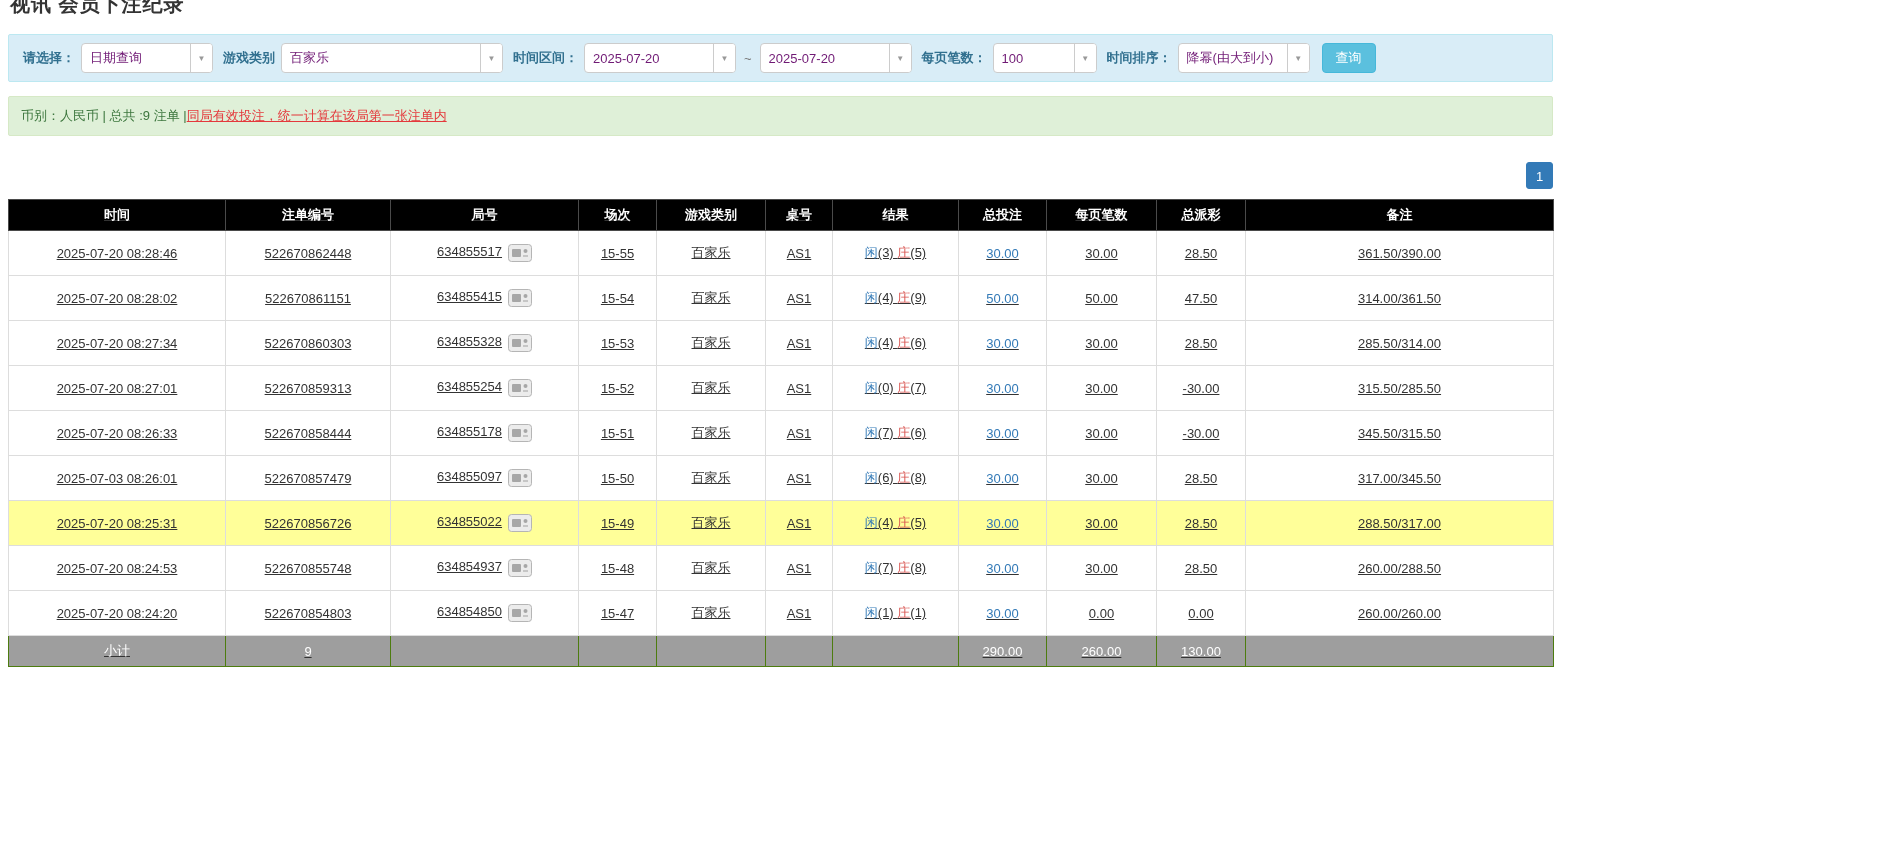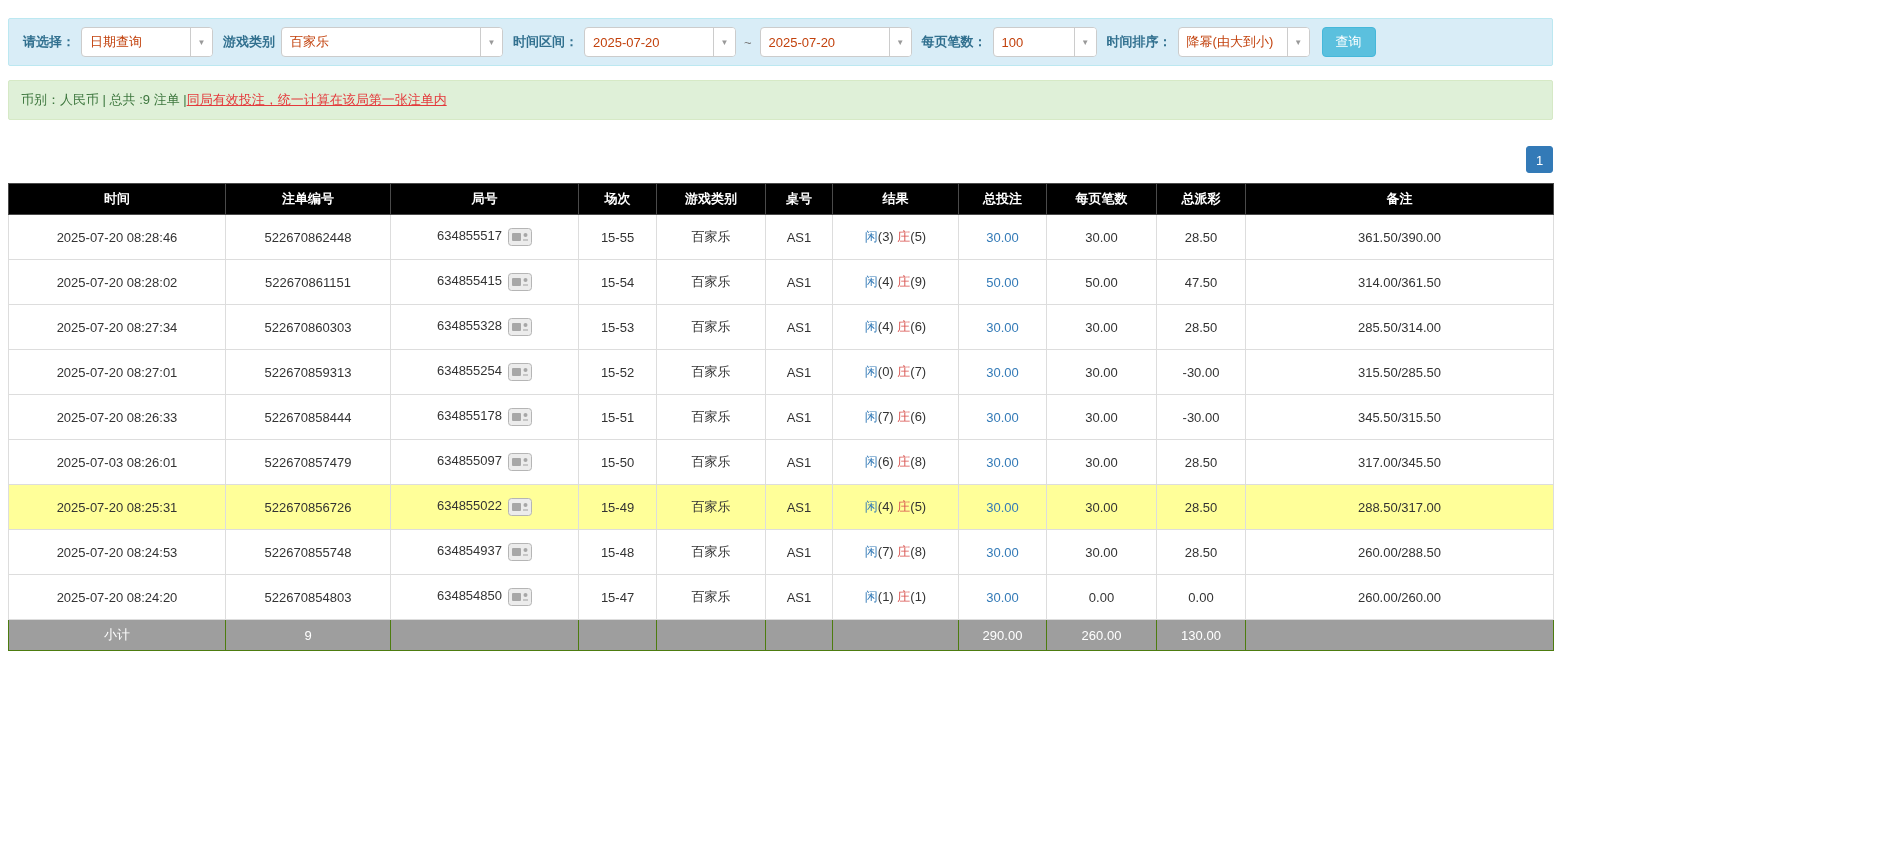--- a/index.html
+++ b/index.html
@@ -28,21 +28,21 @@
     gap: 6px;
   }
   .filter-label { color: #31708f; font-size: 13px; font-weight: 700; white-space: nowrap; margin-left: 4px; }
   .combo {
     display: inline-flex; align-items: stretch;
     background: #fff; border: 1px solid #ccc; border-radius: 4px;
     height: 30px; overflow: hidden;
   }
   .combo input {
     border: none; outline: none; background: transparent;
-    font-family: inherit; font-size: 13px; color: #c2410c;
+    font-family: inherit; font-size: 13px; color: #701a75;
     padding: 0 8px; flex: 1; min-width: 0;
   }
   .combo .caret-btn {
     width: 22px; border-left: 1px solid #ccc;
     display: flex; align-items: center; justify-content: center;
     color: #999; font-size: 8px; cursor: pointer; background: #fff;
   }
   .w-select { width: 132px; }
   .w-game   { width: 222px; }
   .w-date   { width: 152px; }
@@ -69,21 +69,21 @@
 
   
   .pagination { margin: 26px 0 10px; text-align: right; }
   .page-btn {
     display: inline-block; min-width: 27px; height: 27px; line-height: 27px;
     background: #337ab7; border: 1px solid #337ab7; border-radius: 3px;
     color: #fff; font-size: 13px; text-align: center; cursor: pointer;
   }
 
   
-  table.bets { width: 100%; border-collapse: collapse; table-layout: fixed; }
+  table.bets { width: 100%; border-collapse: collapse; table-layout: fixed; text-decoration: underline; }
   table.bets th {
     background: #000; color: #fff; font-size: 13px; font-weight: 700;
     padding: 6px 4px; border: 1px solid #4a4a4a; text-align: center;
   }
   table.bets td {
     border: 1px solid #ddd; background: #fff;
     font-size: 13px; color: #333; text-align: center;
     padding: 13px 4px; word-wrap: break-word;
   }
   tr.hl td { background: #ffff99; }
@@ -98,20 +98,23 @@
   tr.summary-row td {
     background: #9e9e9e; color: #fff; border: 1px solid #4d7c0f;
     padding: 6px 4px; font-size: 13px;
   }
 </style>
 </head>
 <body>
 
 <div class="container">
 
+  <div class="title-clip">
+    <h1>视讯 会员下注纪录</h1>
+  </div>
 
   <div class="filter-bar">
     <span class="filter-label">请选择：</span>
     <div class="combo w-select">
       <input readonly="" value="日期查询" style="">
       <span class="caret-btn">▼</span>
     </div>
 
     <span class="filter-label">游戏类别</span>
     <div class="combo w-game">

